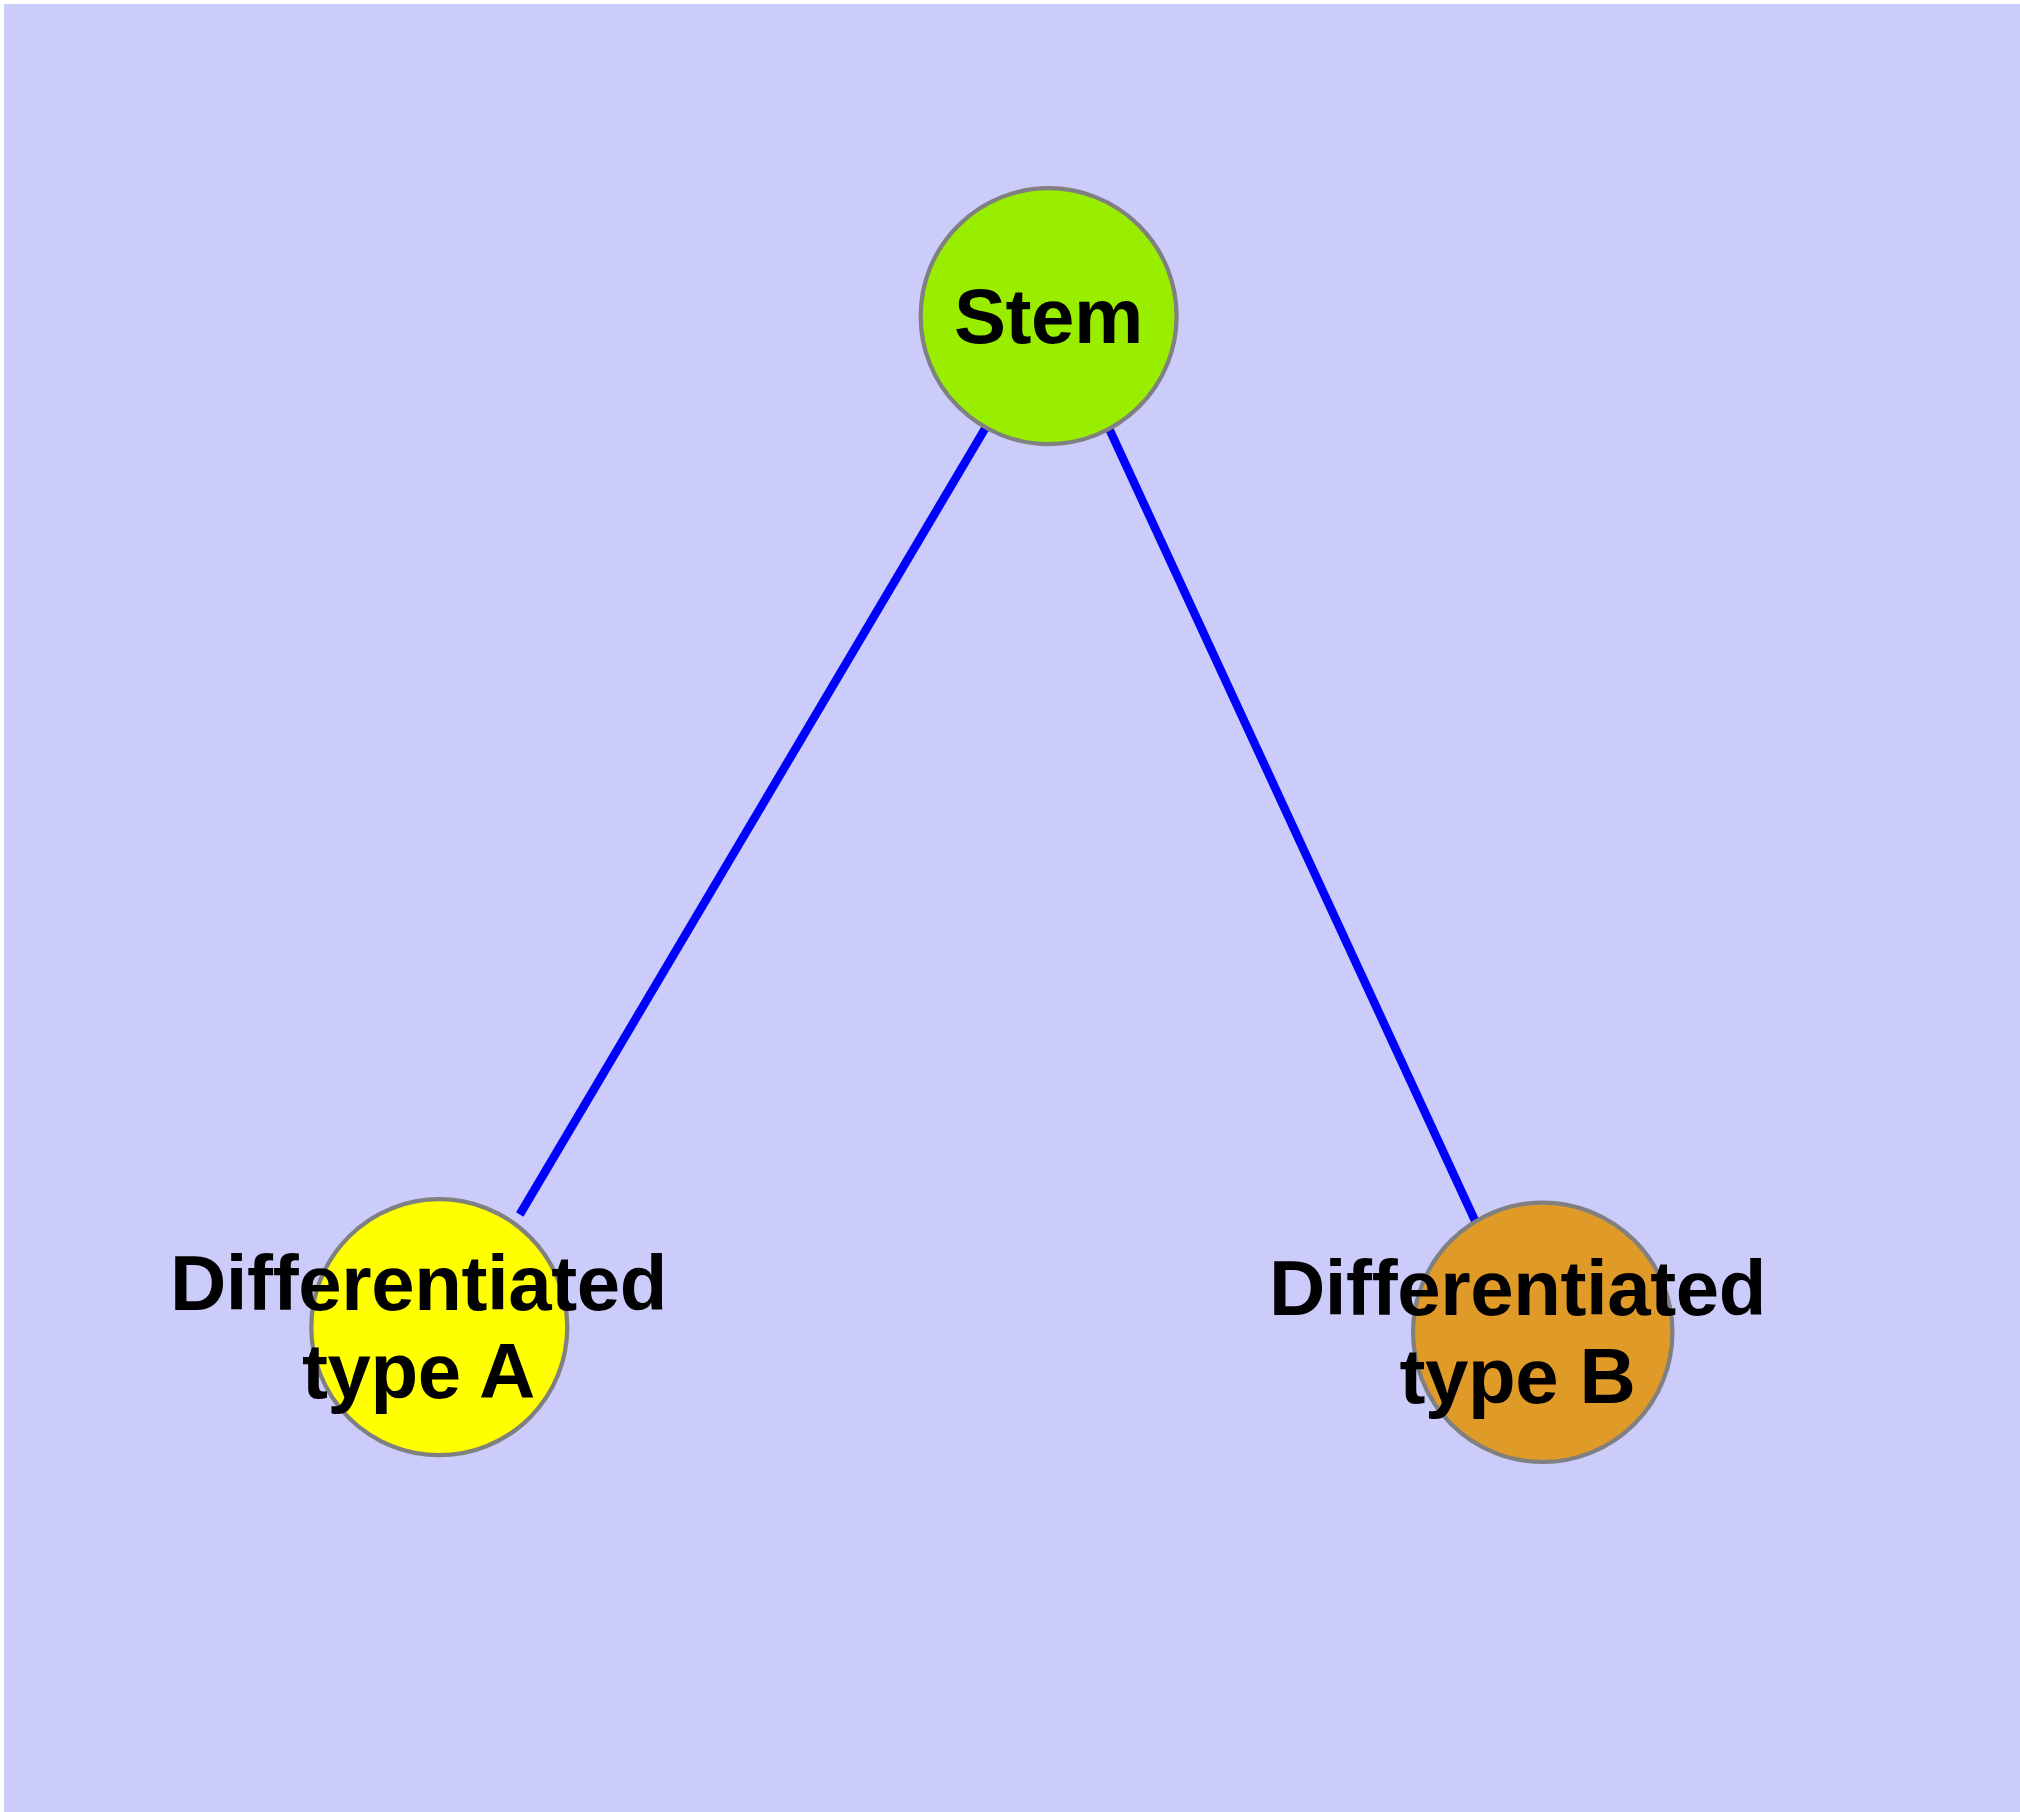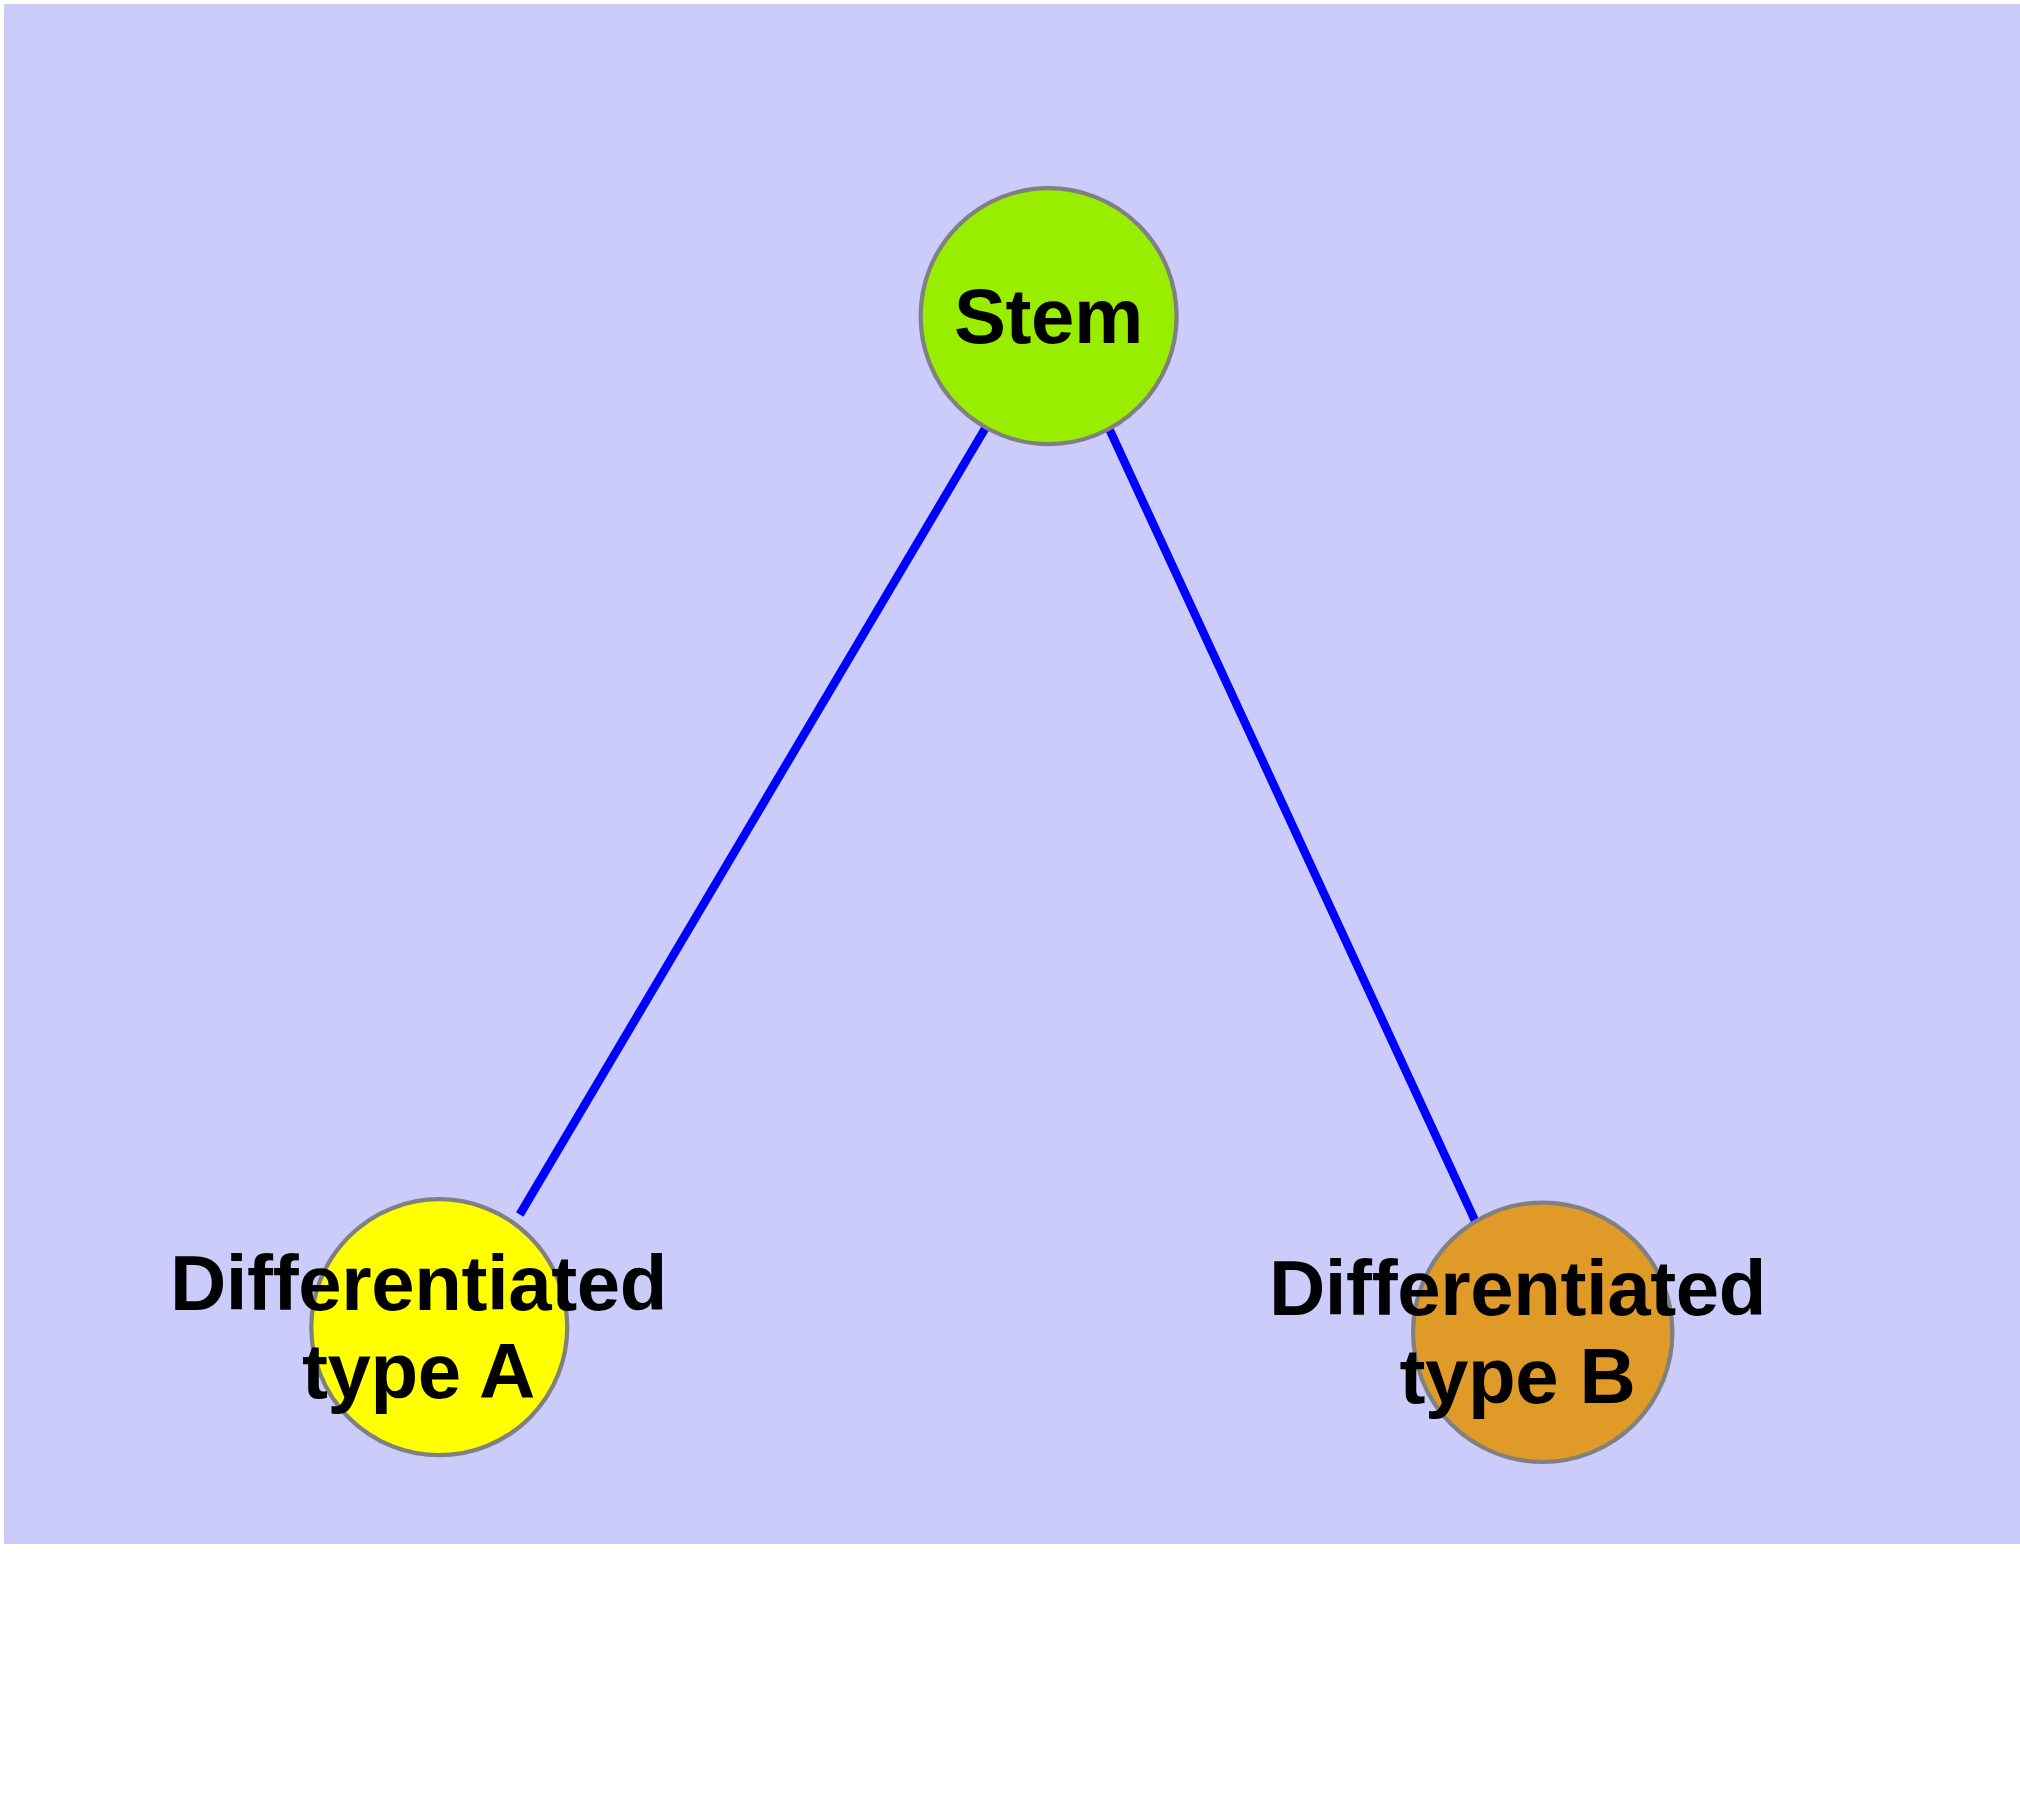--- a/index.html
+++ b/index.html
@@ -3,21 +3,21 @@
 <meta charset="utf-8">
 <style>
   html, body {
     margin: 0;
     padding: 0;
     background: #ffffff;
   }
   #canvas {
     position: relative;
     width: 2021px;
-    height: 1544px;
+    height: 1812px;
     background: #ffffff;
     overflow: hidden;
     font-family: "Liberation Sans", sans-serif;
   }
   #plot-area {
     position: absolute;
     left: 4.2px;
     top: 4.2px;
     width: 2016px;
     height: 1808px;

